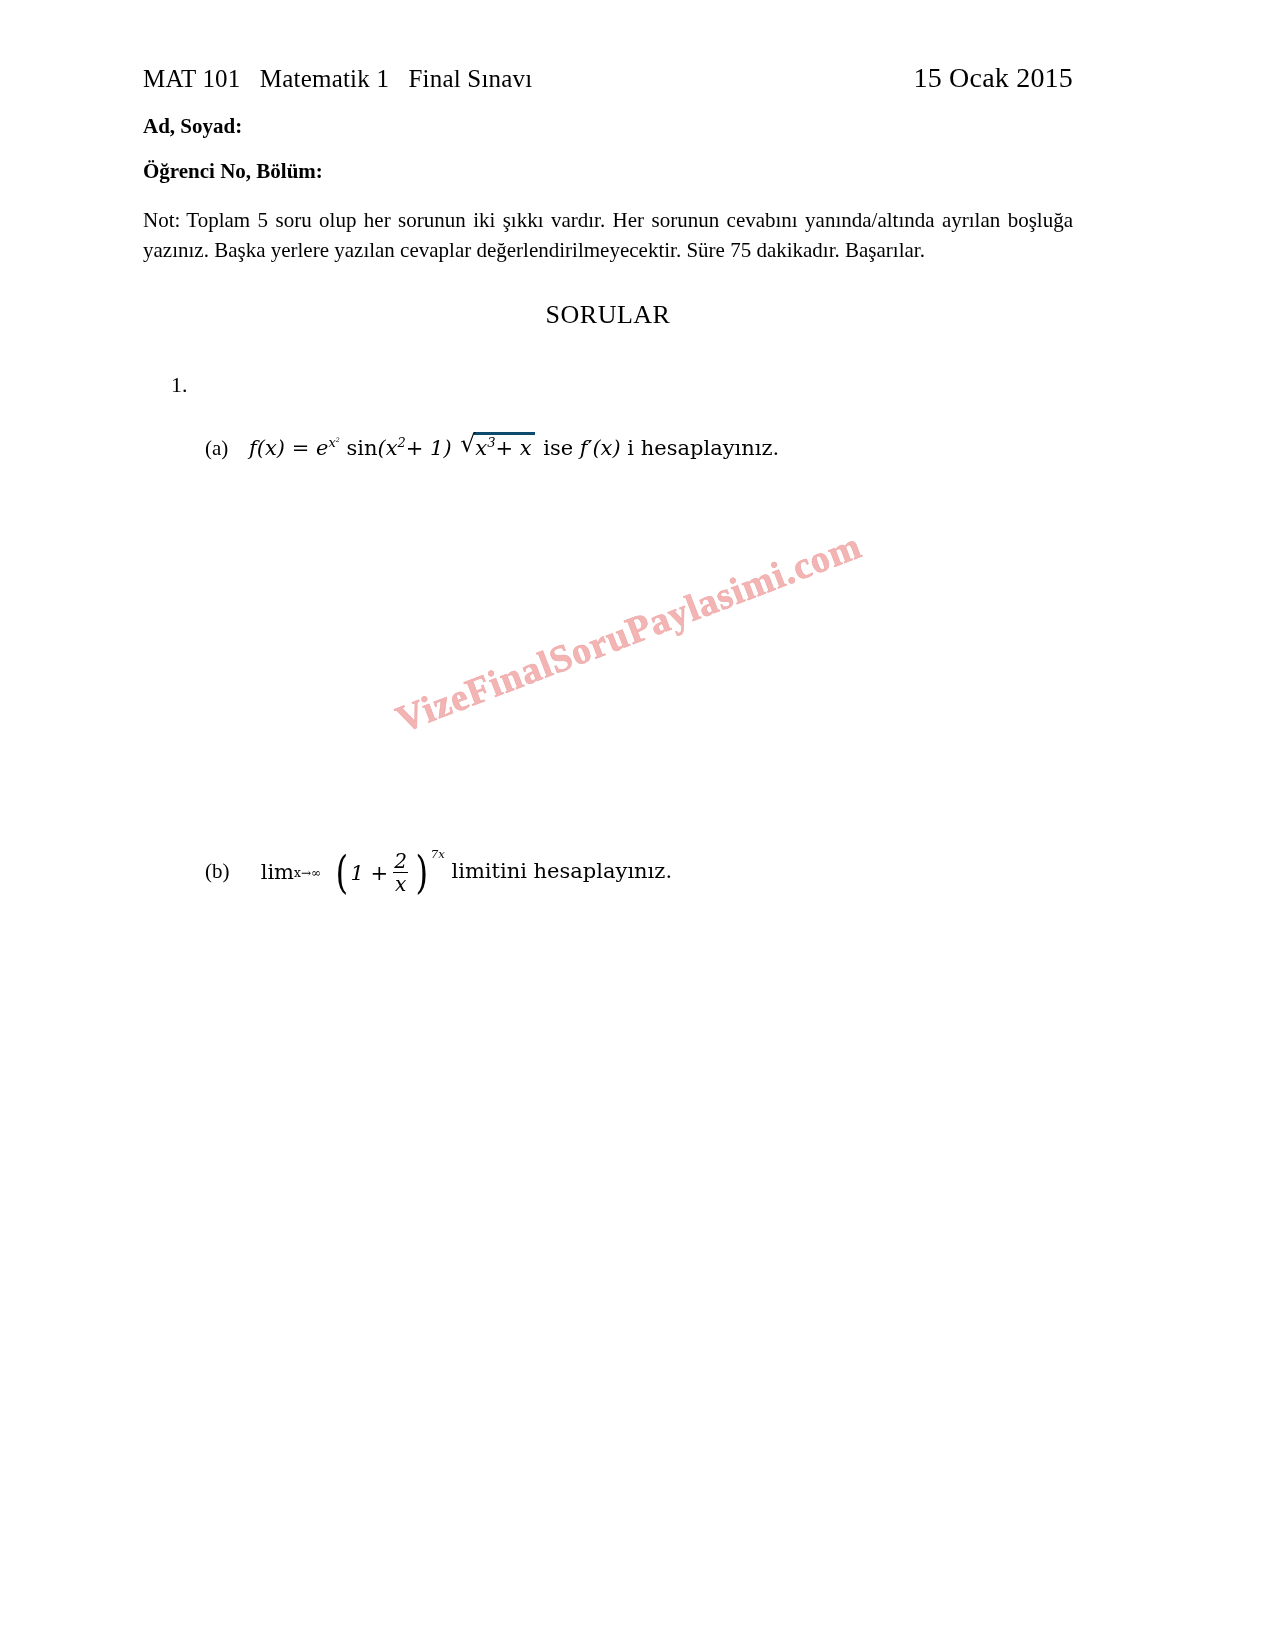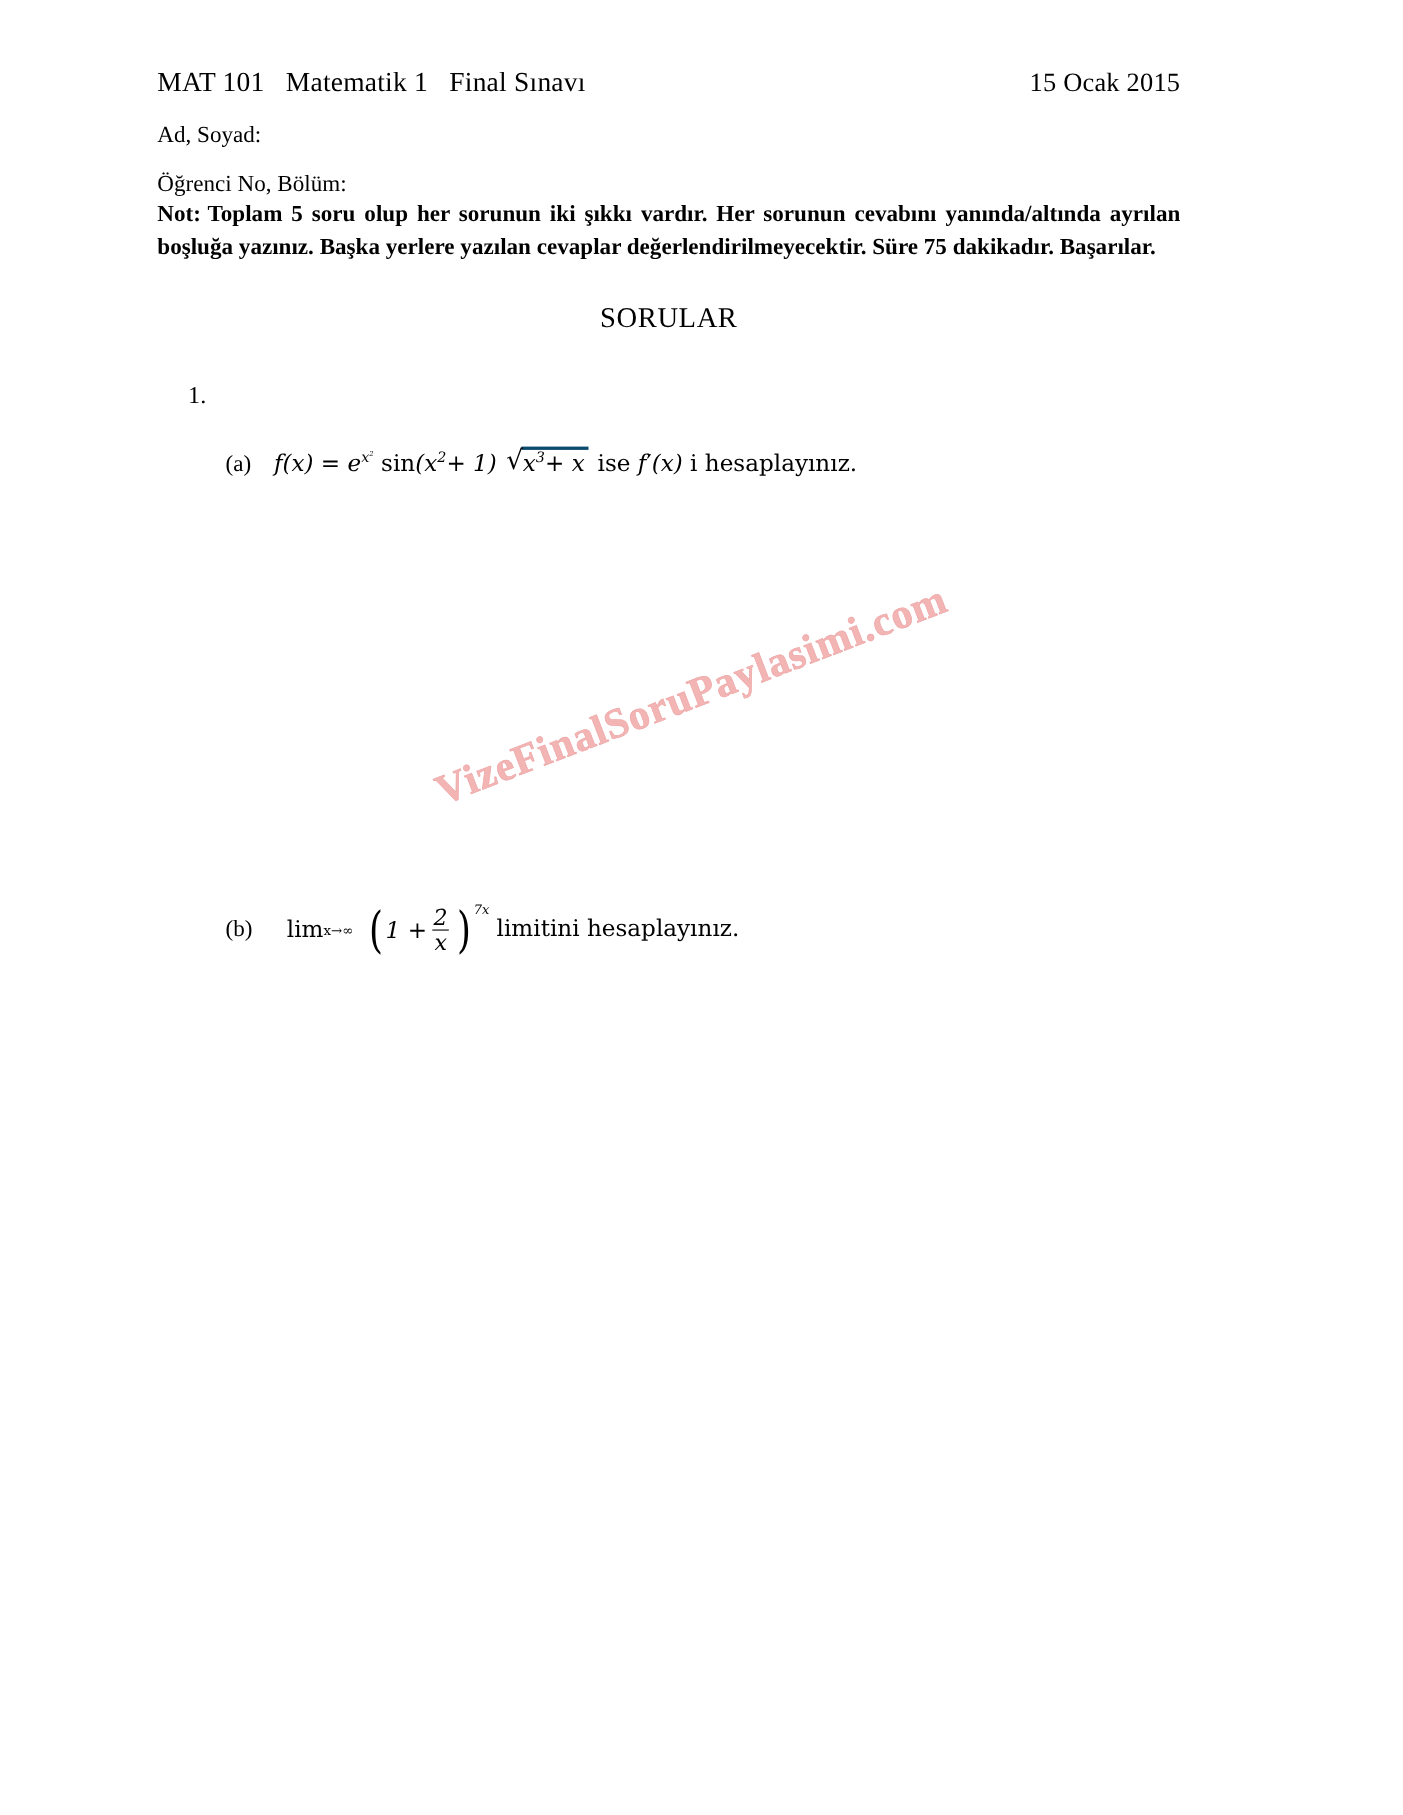--- a/index.html
+++ b/index.html
@@ -33,32 +33,33 @@
     display: flex;
     justify-content: space-between;
     align-items: baseline;
     font-size: 25px;
     letter-spacing: 0.2px;
   }
   .header-title {
     white-space: pre;
   }
   .header-date {
-    font-size: 24px;
+    font-size: 28px;
   }
 
   
   .form-line {
+    font-weight: bold;
+    font-size: 21px;
+    margin-top: 20px;
+  }
+  .note {
     font-weight: normal;
     font-size: 21px;
-    margin-top: 20px;
-  }
-  .note {
-    font-weight: bold;
-    font-size: 21px;
+    margin-top: 22px;
     line-height: 1.42;
     text-align: justify;
     text-justify: inter-word;
   }
   .note .lead { margin-right: 6px; }
 
   
   .sorular {
     text-align: center;
     font-size: 26px;

